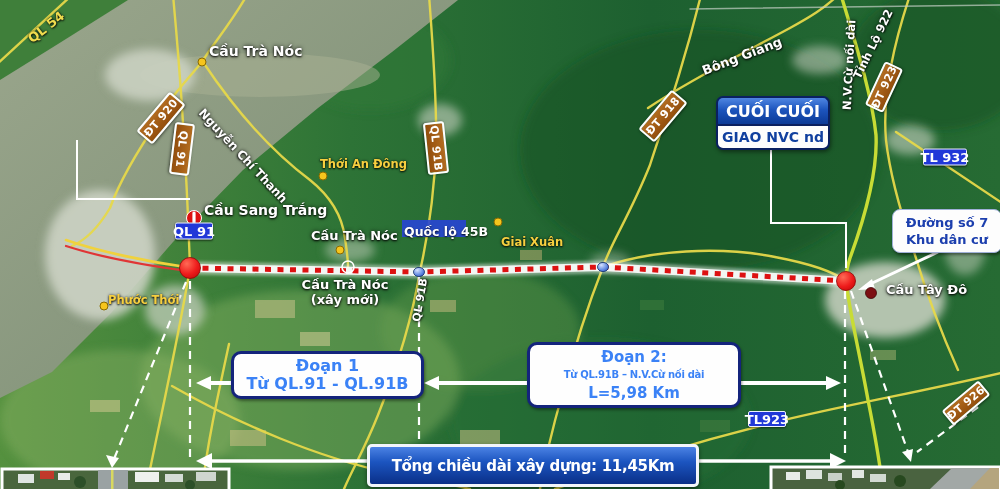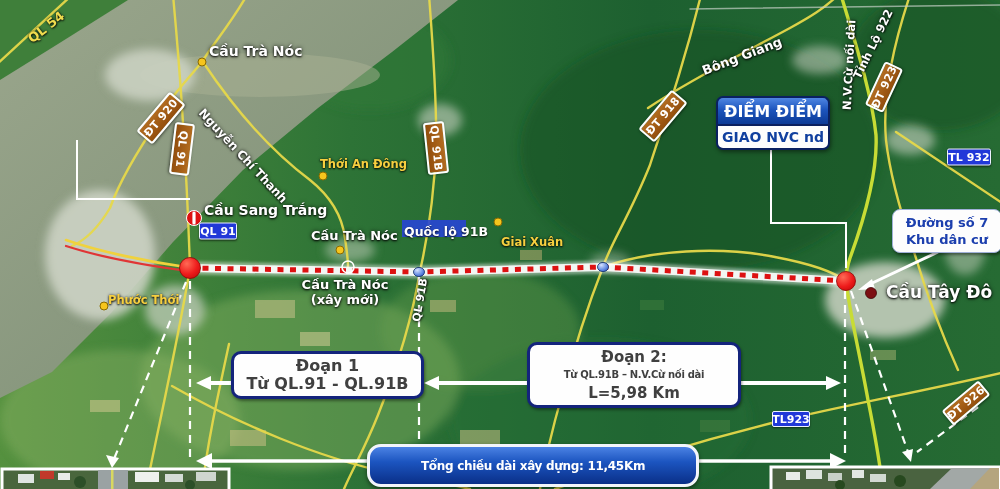--- a/index.html
+++ b/index.html
@@ -15,38 +15,38 @@
   .lbl-y{position:absolute;color:#f6cf3f;font-weight:bold;white-space:nowrap;
        text-shadow:0 1px 2px rgba(0,0,0,.9),0 0 3px rgba(0,0,0,.7);}
   .rotc{transform-origin:center;}
   
   .badge-brown{position:absolute;display:flex;align-items:center;justify-content:center;
        background:linear-gradient(180deg,#b26c20,#934e0d);
        border:2px solid #fff;border-radius:3px;color:#fff;font-weight:bold;font-size:11px;
        box-shadow:0 1px 3px rgba(0,0,0,.55);white-space:nowrap;letter-spacing:.3px;}
   .badge-blue{position:absolute;display:flex;align-items:center;justify-content:center;
        background:#2138d8;border:1.5px solid #eef2ff;border-radius:2px;color:#fff;
-       font-weight:bold;font-size:11px;box-shadow:0 1px 2px rgba(0,0,0,.5);white-space:nowrap;margin-left:24px;}
+       font-weight:bold;font-size:13px;box-shadow:0 1px 2px rgba(0,0,0,.5);white-space:nowrap;}
   
   .callout{position:absolute;text-align:center;filter:drop-shadow(1px 2px 2px rgba(0,0,0,.45));}
   .callout .t{background:linear-gradient(180deg,#4f86e2 0%,#1d55bd 45%,#0c3a96 100%);
        border:2px solid #0a2060;border-bottom:none;border-radius:7px 7px 0 0;
        color:#fff;font-weight:bold;font-size:16px;padding:4px 2px 3px;}
   .callout .s{background:#fdfdfd;border:2px solid #0a2060;border-radius:0 0 7px 7px;
        color:#11409f;font-weight:bold;font-size:14px;padding:3px 2px;}
   
   .secbox{position:absolute;background:#fefefe;border:3px solid #14247c;border-radius:10px;
-       color:#404040;font-weight:bold;text-align:center;
+       color:#3b82f6;font-weight:bold;text-align:center;
        box-shadow:1px 2px 3px rgba(0,0,0,.4);padding:3px 0;}
   .secbox div{line-height:18px;}
   
   .banner{position:absolute;display:flex;align-items:center;justify-content:center;
        background:linear-gradient(180deg,#4b82e4 0%,#1c55c0 40%,#0a2f88 100%);
-       border:3px solid #f2f5fb;border-radius:14px;color:#fff;font-weight:bold;
-       font-size:12px;letter-spacing:-.3px;box-shadow:0 2px 4px rgba(0,0,0,.5);}
+       border:3px solid #f2f5fb;border-radius:5px;color:#fff;font-weight:bold;
+       font-size:15px;letter-spacing:-.3px;box-shadow:0 2px 4px rgba(0,0,0,.5);}
   
   .notebox{position:absolute;background:#fdfdfd;border:1px solid #9fb0d8;border-radius:8px;
        color:#1c3fae;font-weight:bold;font-size:13px;text-align:center;line-height:17px;
        box-shadow:1px 2px 3px rgba(0,0,0,.45);padding:4px 2px;}
   .wm{position:absolute;color:rgba(235,240,245,.55);font-size:13px;white-space:nowrap;}
   .hlwrap{position:absolute;white-space:nowrap;}
   .hlwrap .hl-bg{position:absolute;left:-2px;top:-1px;width:64px;height:17px;background:#2745d4;opacity:.9;}
   .hlwrap .txt{position:relative;color:#fff;font-weight:bold;font-size:12.5px;
        text-shadow:0 1px 2px rgba(0,0,0,.9);}
 </style>
@@ -244,21 +244,21 @@
   <div class="wm" style="left:432px;top:471px;">Image © 2021 Maxar Technologies</div>
 
   <div class="lbl-y rotc" style="left:46px;top:27px;font-size:13px;transform:translate(-50%,-50%) rotate(-38deg);color:#f0dc4e;">QL 54</div>
   <div class="lbl rotc" style="left:243px;top:156px;font-size:12px;transform:translate(-50%,-50%) rotate(47deg);">Nguyễn Chí Thanh</div>
   <div class="lbl rotc" style="left:742px;top:56px;font-size:13px;transform:translate(-50%,-50%) rotate(-21deg);">Bông Giang</div>
   <div class="lbl rotc" style="left:849px;top:65px;font-size:11.5px;transform:translate(-50%,-50%) rotate(-87deg);">N.V.Cừ nối dài</div>
   <div class="lbl rotc" style="left:873px;top:44px;font-size:11.5px;transform:translate(-50%,-50%) rotate(-64deg);">Tỉnh Lộ 922</div>
   <div class="lbl rotc" style="left:420px;top:300px;font-size:11px;transform:translate(-50%,-50%) rotate(-80deg);">QL 91B</div>
   <div class="hlwrap" style="left:404px;top:221px;">
     <span class="hl-bg"></span>
-    <span class="txt">Quốc lộ 91B</span>
+    <span class="txt">Quốc lộ 45B</span>
   </div>
 
   <div class="badge-brown" style="left:161px;top:118px;width:48px;height:17px;transform:translate(-50%,-50%) rotate(-50deg);">ĐT 920</div>
   <div class="badge-brown" style="left:182px;top:149px;width:48px;height:16px;transform:translate(-50%,-50%) rotate(97deg);">QL 91</div>
   <div class="badge-brown" style="left:436px;top:148px;width:48px;height:17px;transform:translate(-50%,-50%) rotate(84deg);">QL 91B</div>
   <div class="badge-brown" style="left:663px;top:116px;width:48px;height:17px;transform:translate(-50%,-50%) rotate(-50deg);">ĐT 918</div>
   <div class="badge-brown" style="left:884px;top:87px;width:44px;height:16px;transform:translate(-50%,-50%) rotate(-65deg);">ĐT 923</div>
   <div class="badge-brown" style="left:966px;top:403px;width:44px;height:15px;transform:translate(-50%,-50%) rotate(-40deg);">ĐT 926</div>
   <div class="badge-blue" style="left:194px;top:231px;width:36px;height:15px;transform:translate(-50%,-50%);">QL 91</div>
   <div class="badge-blue" style="left:945px;top:157px;width:42px;height:15px;transform:translate(-50%,-50%);">TL 932</div>
@@ -267,24 +267,24 @@
   <div class="lbl" style="left:209px;top:43px;font-size:14px;">Cầu Trà Nóc</div>
   <div class="lbl" style="left:204px;top:202px;font-size:14px;">Cầu Sang Trắng</div>
   <div class="lbl-y" style="left:320px;top:157px;font-size:11.5px;">Thới An Đông</div>
   <div class="lbl-y" style="left:501px;top:206px;font-size:11.5px;margin-top:29px;">Giai Xuân</div>
   <div class="lbl" style="left:311px;top:228px;font-size:13px;">Cầu Trà Nóc</div>
   <div class="lbl" style="left:284px;top:277px;width:122px;text-align:center;font-size:13px;line-height:15px;white-space:normal;">
     <div>Cầu Trà Nóc</div>
     <div>(xây mới)</div>
   </div>
   <div class="lbl-y" style="left:108px;top:293px;font-size:11.5px;">Phước Thới</div>
-  <div class="lbl" style="left:886px;top:282px;font-size:17px;">Cầu Tây Đô</div>
+  <div class="lbl" style="left:886px;top:282px;font-size:13px;">Cầu Tây Đô</div>
 
   <div class="callout" style="left:716px;top:96px;width:114px;">
-    <div class="t">ĐIỂM ĐIỂM</div>
+    <div class="t">CUỐI CUỐI</div>
     <div class="s">GIAO NVC nd</div>
   </div>
 
   <div class="secbox" style="left:231px;top:351px;width:187px;font-size:16px;">
     <div>Đoạn 1</div>
     <div>Từ QL.91 - QL.91B</div>
   </div>
   <div class="secbox" style="left:527px;top:342px;width:208px;font-size:15px;">
     <div>Đoạn 2:</div>
     <div style="font-size:10px;letter-spacing:-.3px;">Từ QL.91B – N.V.Cừ nối dài</div>

